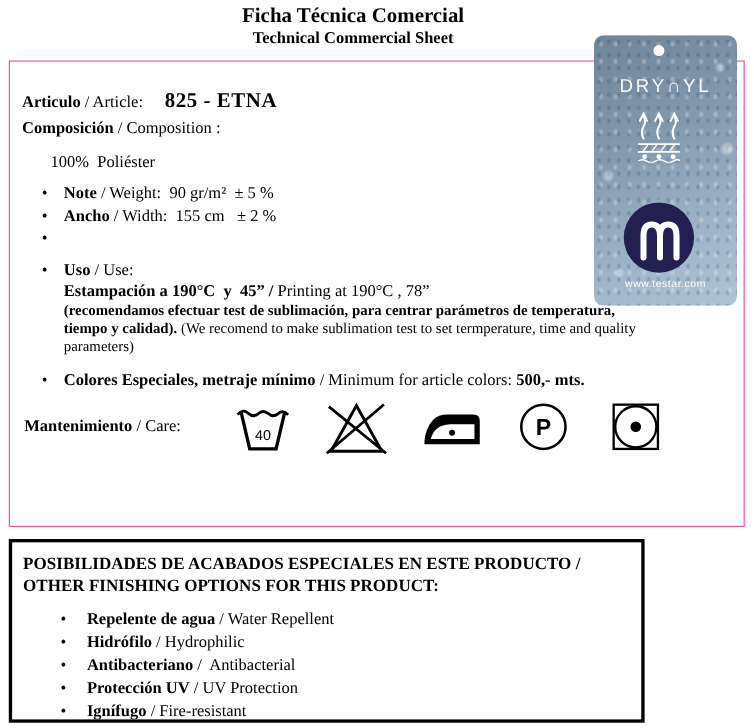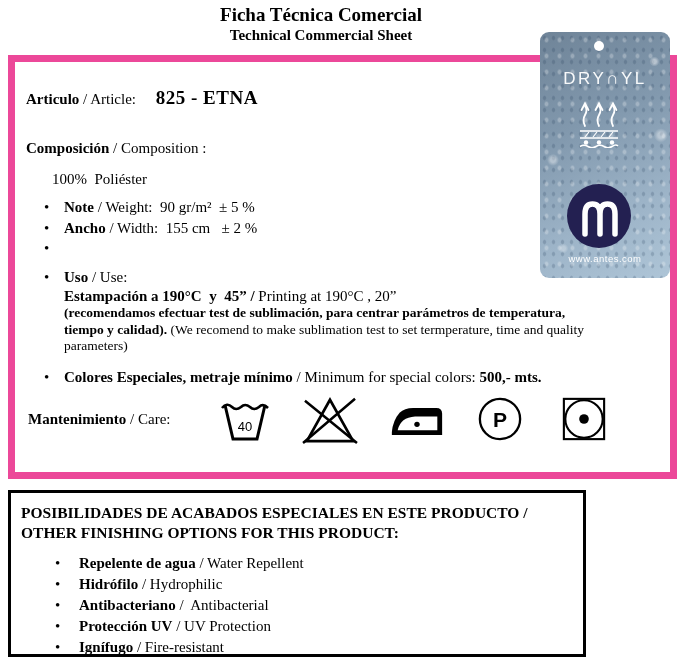--- a/index.html
+++ b/index.html
@@ -11,26 +11,26 @@
   .b { font-weight:bold; }
 
   
   .doc-header { position:absolute; top:4px; left:0; width:642px; text-align:center; }
   .title-es { font-size:19px; font-weight:bold; }
   .title-en { font-size:15px; font-weight:bold; margin-top:1px; }
 
   
   .main-box {
     position:absolute; left:8px; top:55px; width:669px; height:424px;
-    border:7px solid #ec4899; padding:20px 10px 0 7px; font-size:15px; line-height:20px;
+    border:1px solid #ec4899; padding:20px 10px 0 7px; font-size:15px; line-height:20px;
     overflow:hidden; background:#fff;
   }
   .article-line { margin:6px 0 0 4px; }
   .article-value { font-size:19px; font-weight:bold; margin-left:16px; letter-spacing:0.5px; }
-  .comp-line { margin:29px 0 0 4px; }
+  .comp-line { margin:4px 0 0 4px; }
   .comp-value { margin:11px 0 0 30px; }
   .spec-list { margin:8px 0 0 22px; }
   .bullet-row { display:flex; line-height:20.5px; }
   .bullet { width:20px; flex:none; }
   .uso-block { margin:8px 0 0 22px; }
   .uso-sub { margin-left:20px; }
   .uso-line1 { line-height:18px; }
   .uso-small { font-size:13.5px; line-height:16.5px; }
   .colores-row { margin:12px 0 0 22px; }
   .care-row { display:flex; align-items:center; margin:5px 0 0 6px; height:54px; }
@@ -113,30 +113,30 @@
         <span class="bullet">•</span>
       </div>
     </div>
 
     <div class="uso-block">
       <div class="bullet-row">
         <span class="bullet">•</span>
         <span><span class="b">Uso</span><span> / Use:</span></span>
       </div>
       <div class="uso-sub">
-        <div class="uso-line1"><span class="b">Estampación a 190°C&nbsp; y&nbsp; 45” / </span><span>Printing at 190°C , 20”</span></div>
+        <div class="uso-line1"><span class="b">Estampación a 190°C&nbsp; y&nbsp; 45” / </span><span>Printing at 190°C , 78”</span></div>
         <div class="uso-small"><span class="b">(recomendamos efectuar test de sublimación, para centrar parámetros de temperatura,</span></div>
         <div class="uso-small"><span class="b">tiempo y calidad).</span><span> (We recomend to make sublimation test to set termperature, time and quality</span></div>
         <div class="uso-small"><span>parameters)</span></div>
       </div>
     </div>
 
     <div class="colores-row bullet-row">
       <span class="bullet">•</span>
-      <span><span class="b">Colores Especiales, metraje mínimo</span><span> / Minimum for special colors: </span><span class="b">500,- mts.</span></span>
+      <span><span class="b">Colores Especiales, metraje mínimo</span><span> / Minimum for article colors: </span><span class="b">500,- mts.</span></span>
     </div>
 
     <div class="care-row">
       <span class="care-label"><span class="b">Mantenimiento </span><span> / Care:</span></span>
       <span class="care-icons">
         <svg class="ci ci-wash" viewBox="0 0 54 48">
           <path d="M7 10 L15 44 L39 44 L47 10" fill="none" stroke="#000" stroke-width="3"></path>
           <path d="M4 13 Q9 7 14 12 Q18 16 23 12 Q27 8 32 12 Q36 16 41 12 Q45 8 50 13" fill="none" stroke="#000" stroke-width="2.6"></path>
           <text x="27" y="36" font-size="13" text-anchor="middle" font-family="'Liberation Sans',sans-serif">40</text>
         </svg>
@@ -184,21 +184,21 @@
         <circle cx="13" cy="44.5" r="2.2"></circle>
           <circle cx="26" cy="44.5" r="2.2"></circle>
           <circle cx="39" cy="44.5" r="2.2"></circle>
       </g>
     </svg>
     <div class="logo-circle">
       <svg viewBox="0 0 64 64" width="64" height="64" aria-label="m">
         <path d="M18 50 V30 Q18 20 25.5 20 Q33 20 33 30 V50 M33 30 Q33 20 40.5 20 Q48 20 48 30 V50" stroke="#fff" stroke-width="5.5" fill="none" stroke-linecap="round"></path>
       </svg>
     </div>
-    <div class="tag-site">www.antes.com</div>
+    <div class="tag-site">www.testar.com</div>
   </div>
 
   <section class="finish-box">
     <div class="finish-title">POSIBILIDADES DE ACABADOS ESPECIALES EN ESTE PRODUCTO / OTHER FINISHING OPTIONS FOR THIS PRODUCT:</div>
     <div class="finish-list">
       <div class="bullet-row">
         <span class="bullet">•</span>
         <span><span class="b">Repelente de agua</span><span> / Water Repellent</span></span>
       </div>
       <div class="bullet-row">

